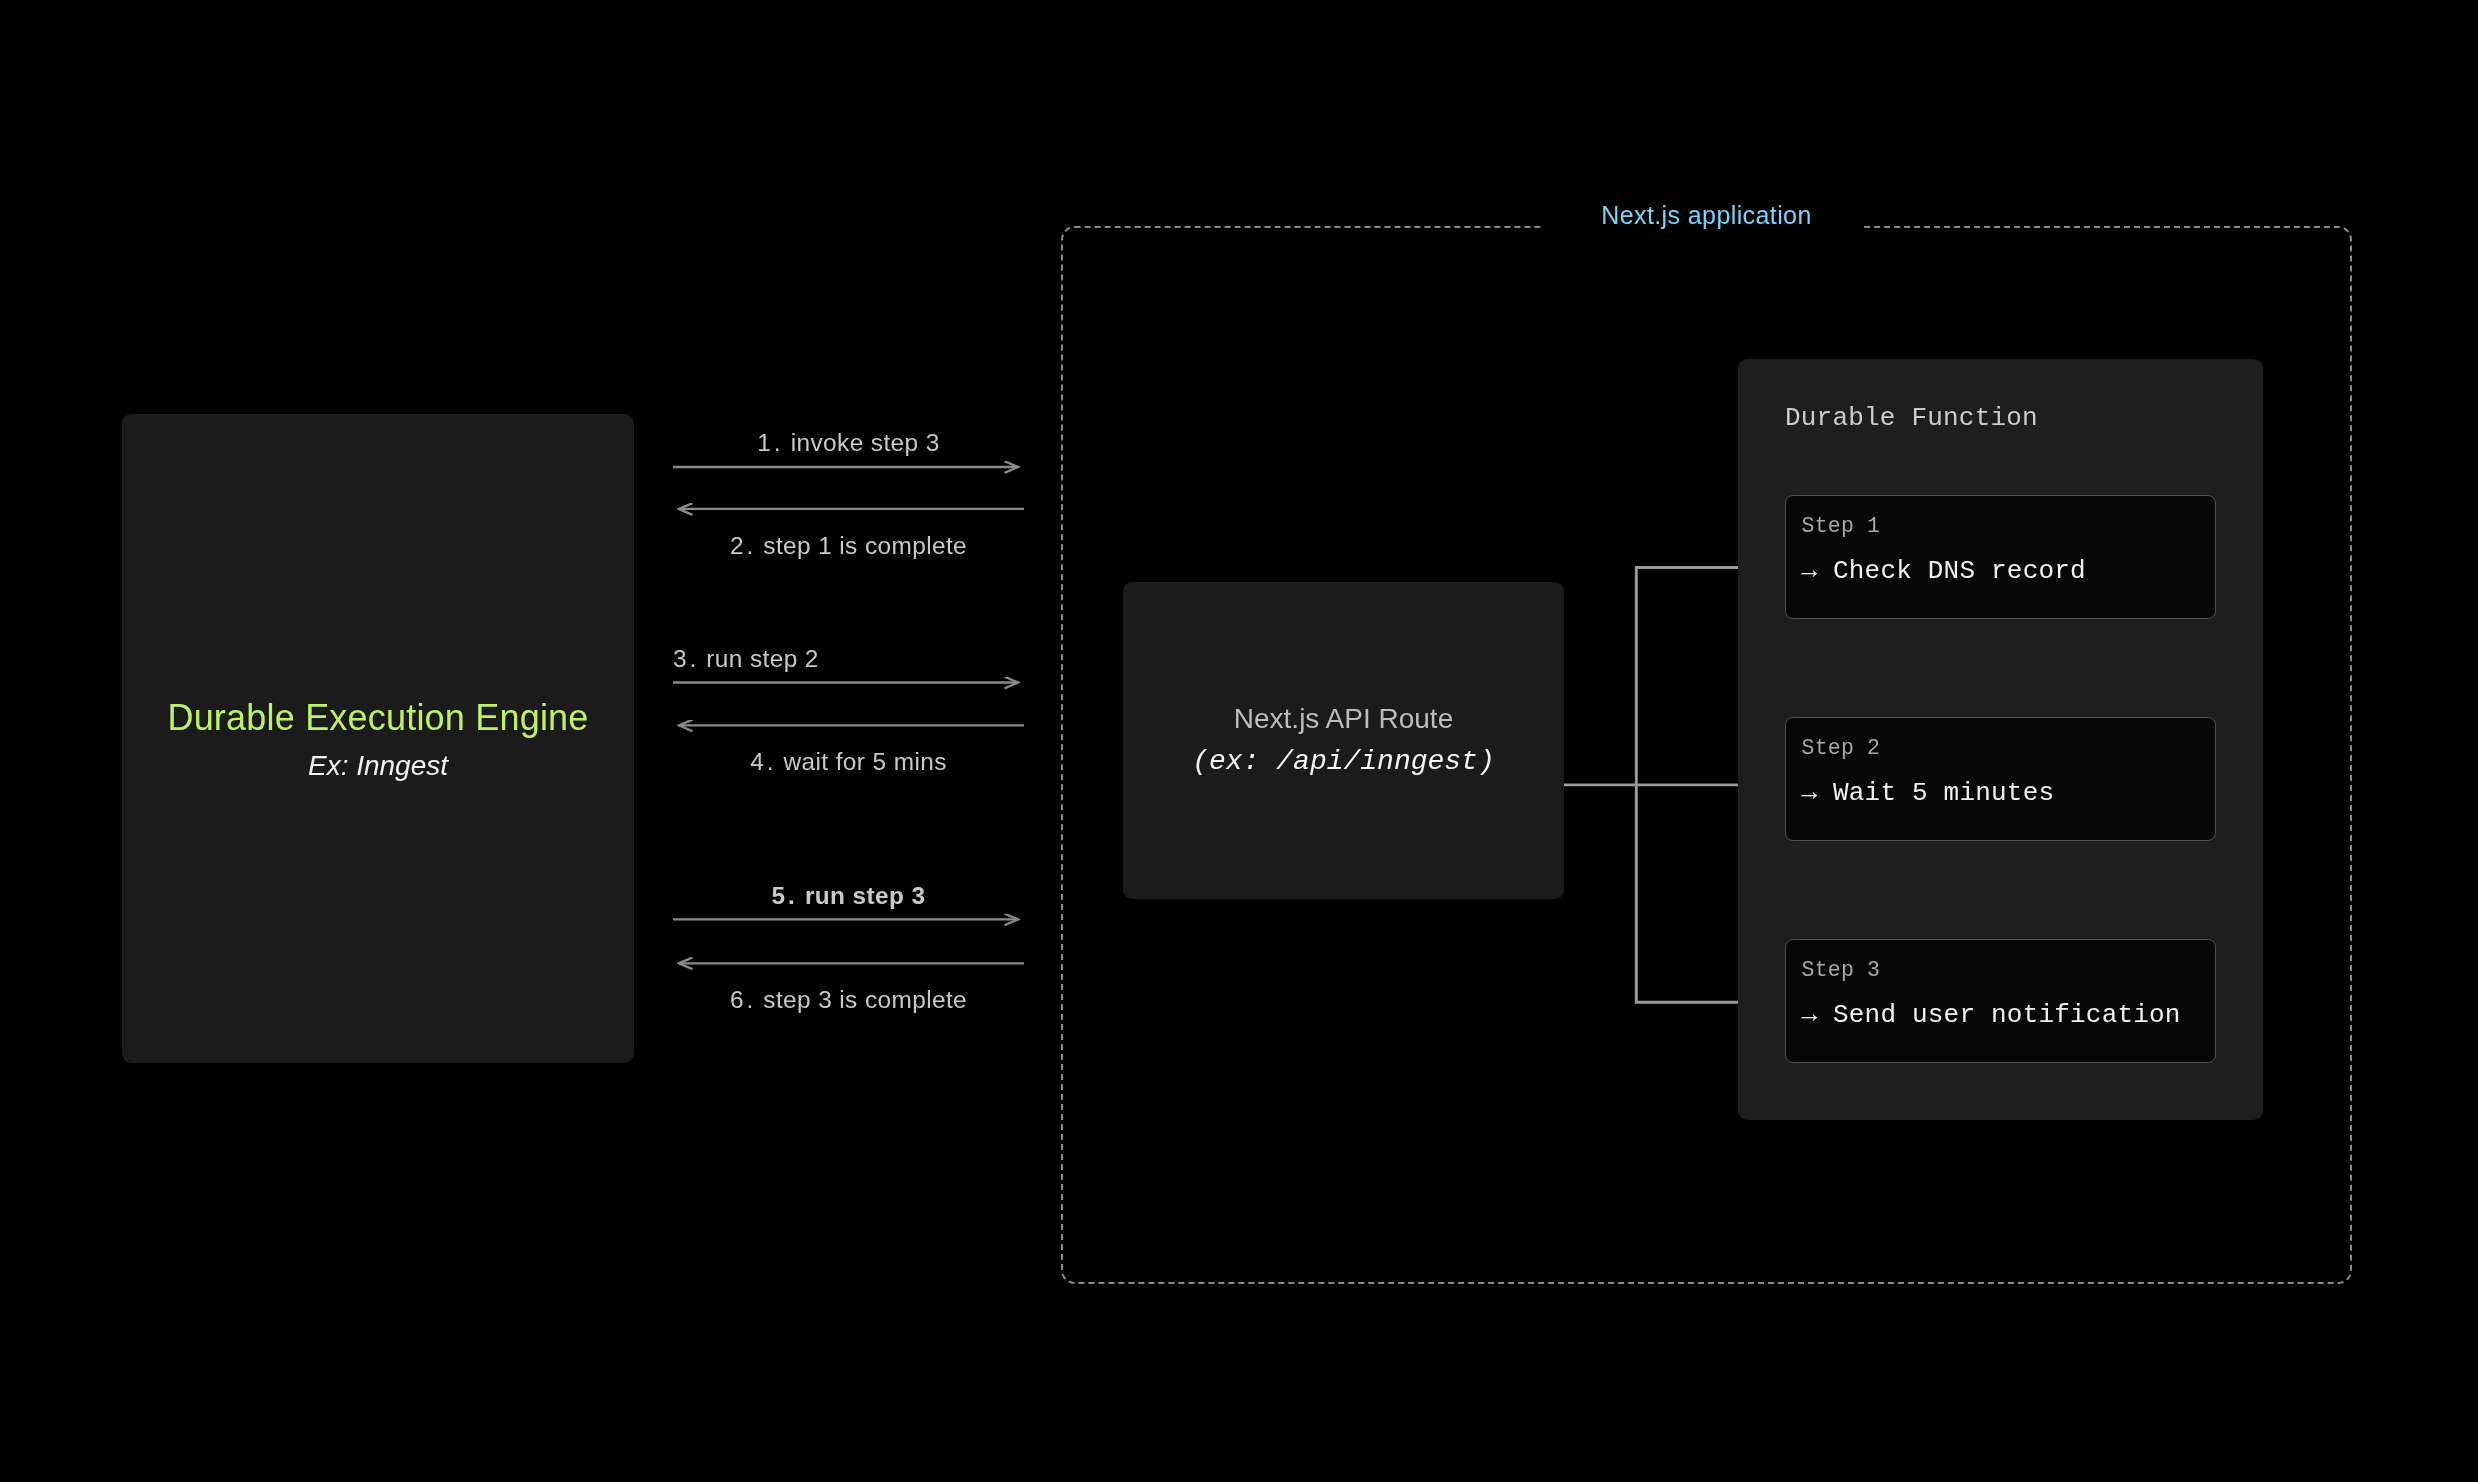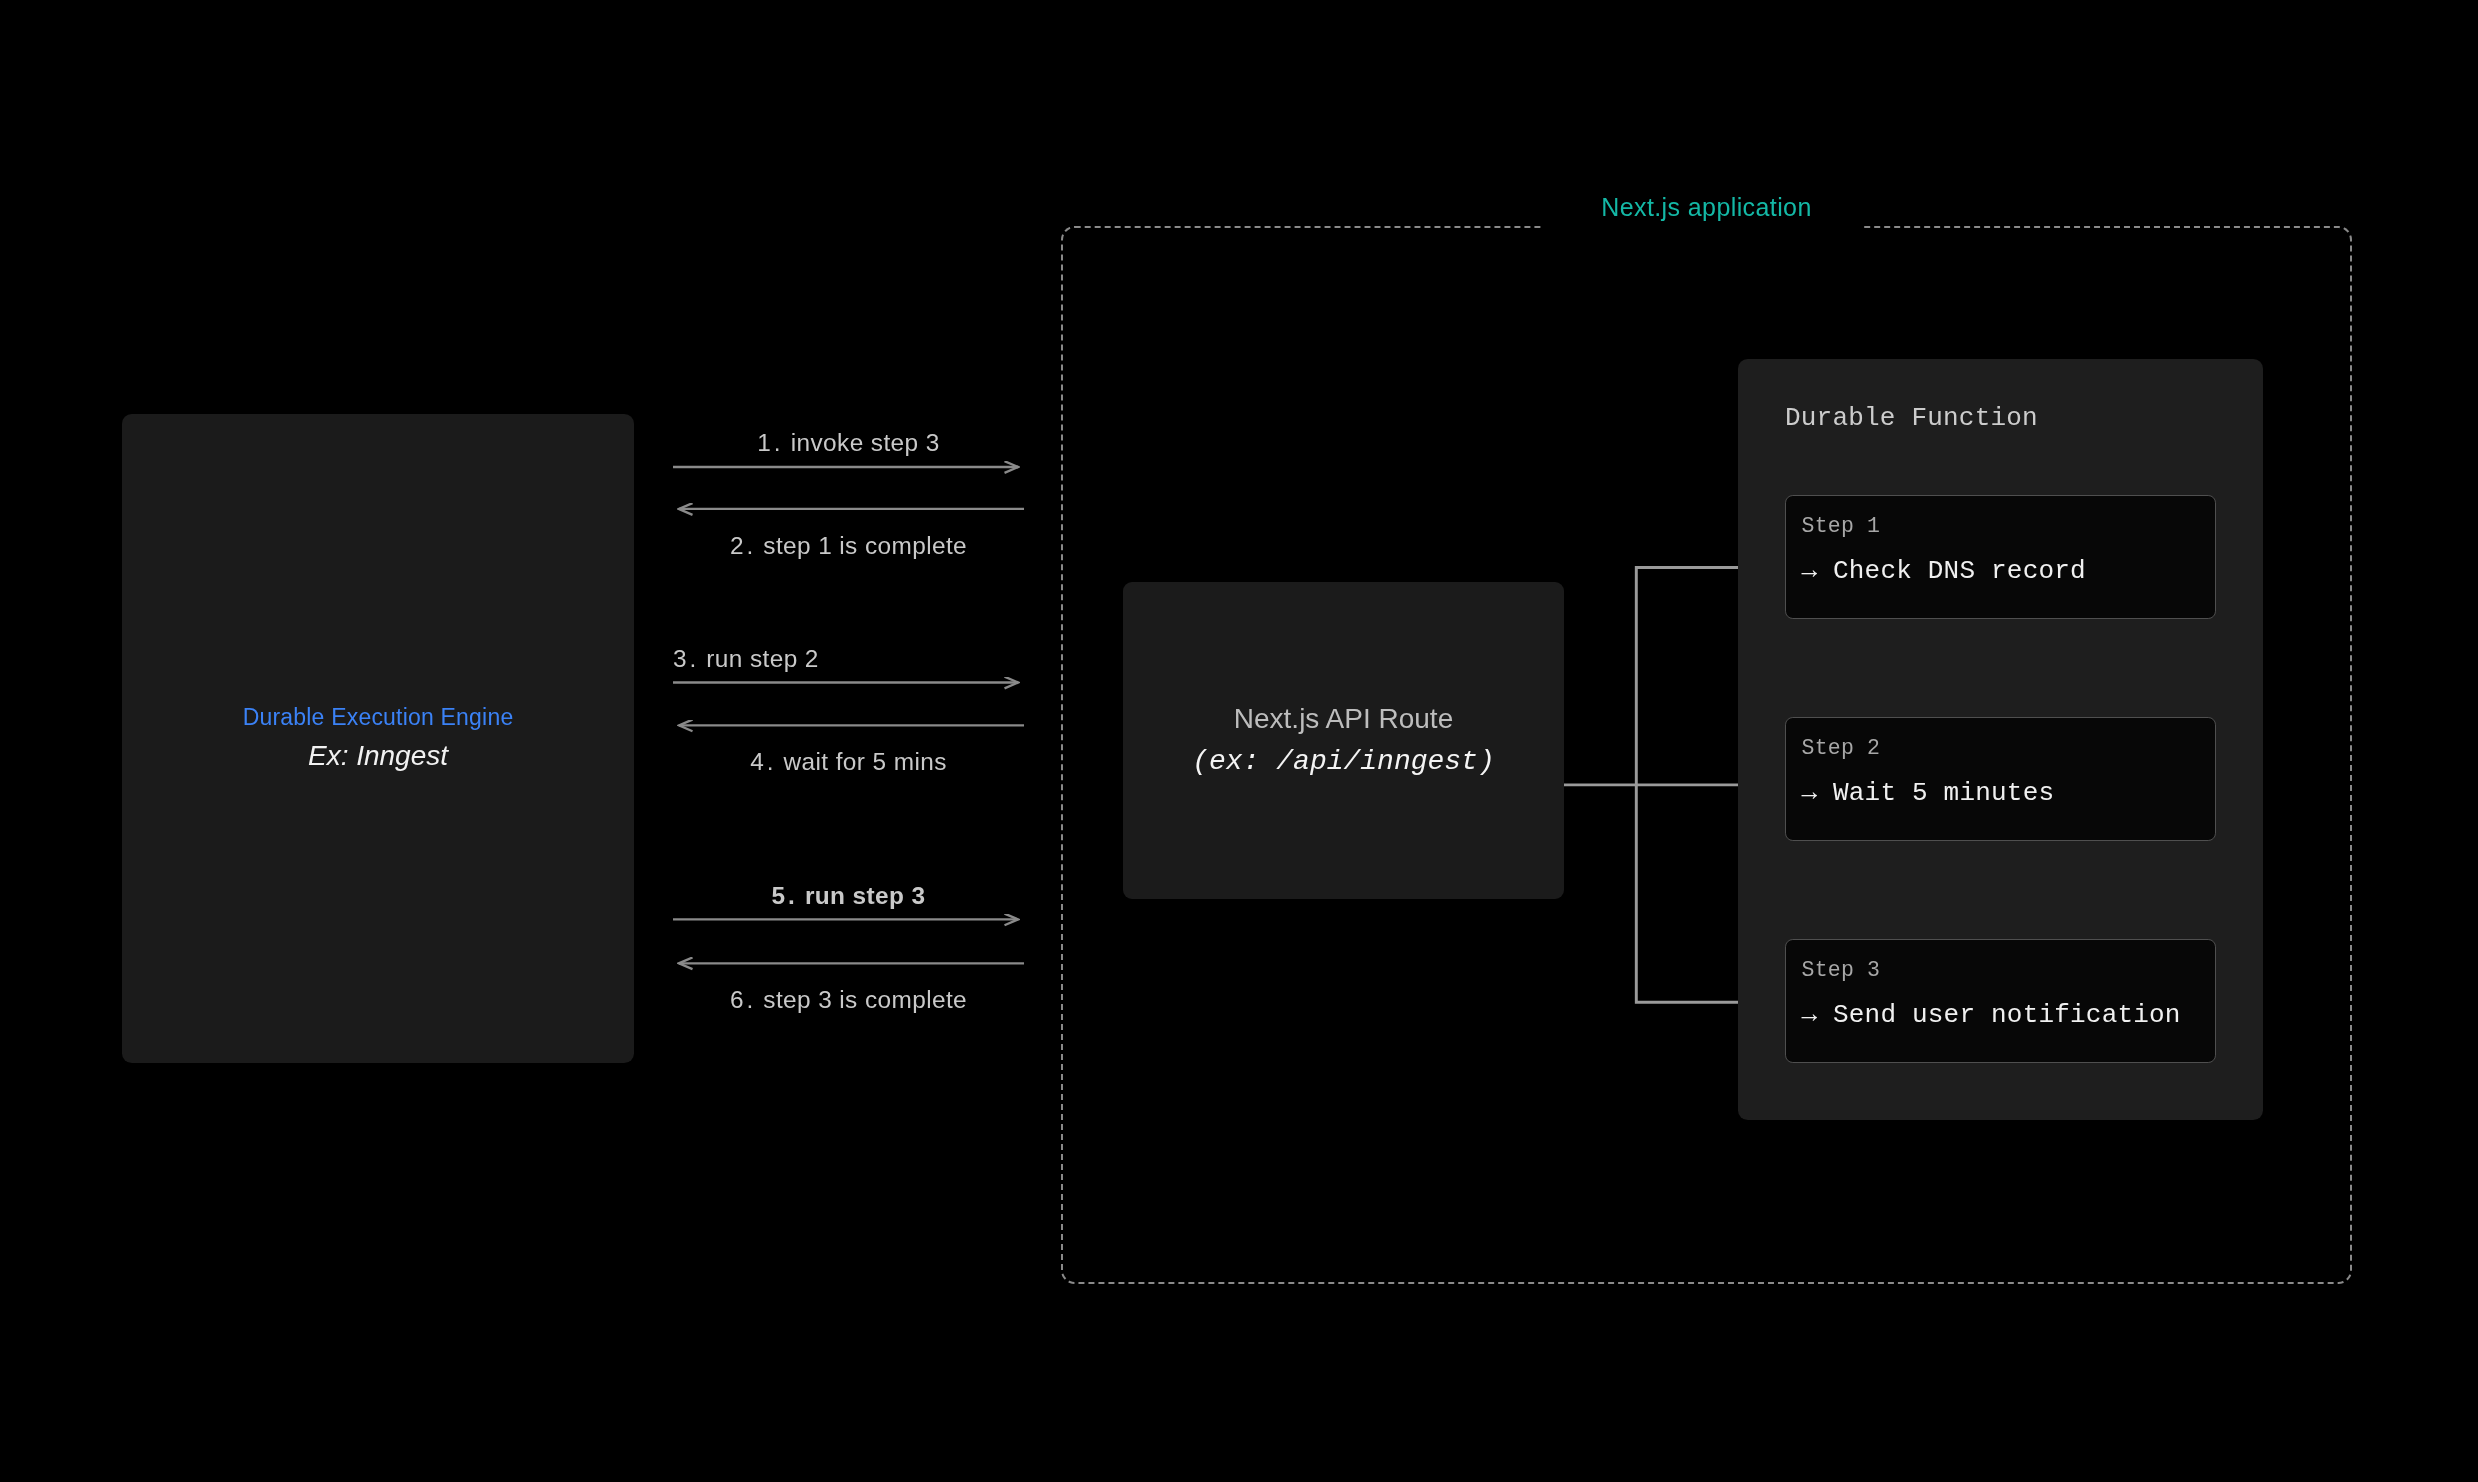--- a/index.html
+++ b/index.html
@@ -31,22 +31,22 @@
     width: 512px;
     height: 649px;
     background: #1b1b1b;
     border-radius: 9.8px;
     display: flex;
     flex-direction: column;
     align-items: center;
     justify-content: center;
   }
   #engine-title {
-    font-size: 23px;
-    color: #3b82f6;
+    font-size: 36px;
+    color: #bef264;
     letter-spacing: 0.2px;
     line-height: 1.42;
   }
   #engine-sub {
     font-size: 28px;
     color: #f2f2f2;
     font-style: italic;
     line-height: 1.42;
     margin-top: 2.9px;
   }
@@ -73,25 +73,25 @@
   }
   #nextjs-title-mask {
     left: 1541px;
     top: 207px;
     width: 322px;
     height: 43px;
     background: #000000;
   }
   #nextjs-title {
     left: 1565px;
-    top: 193px;
+    top: 201px;
     width: 283px;
     text-align: center;
     font-size: 25px;
-    color: #14b8a6;
+    color: #7dd3fc;
     letter-spacing: 0.4px;
     white-space: nowrap;
   }
 
   
   #api-route-box {
     left: 1123px;
     top: 582px;
     width: 441px;
     height: 317px;

